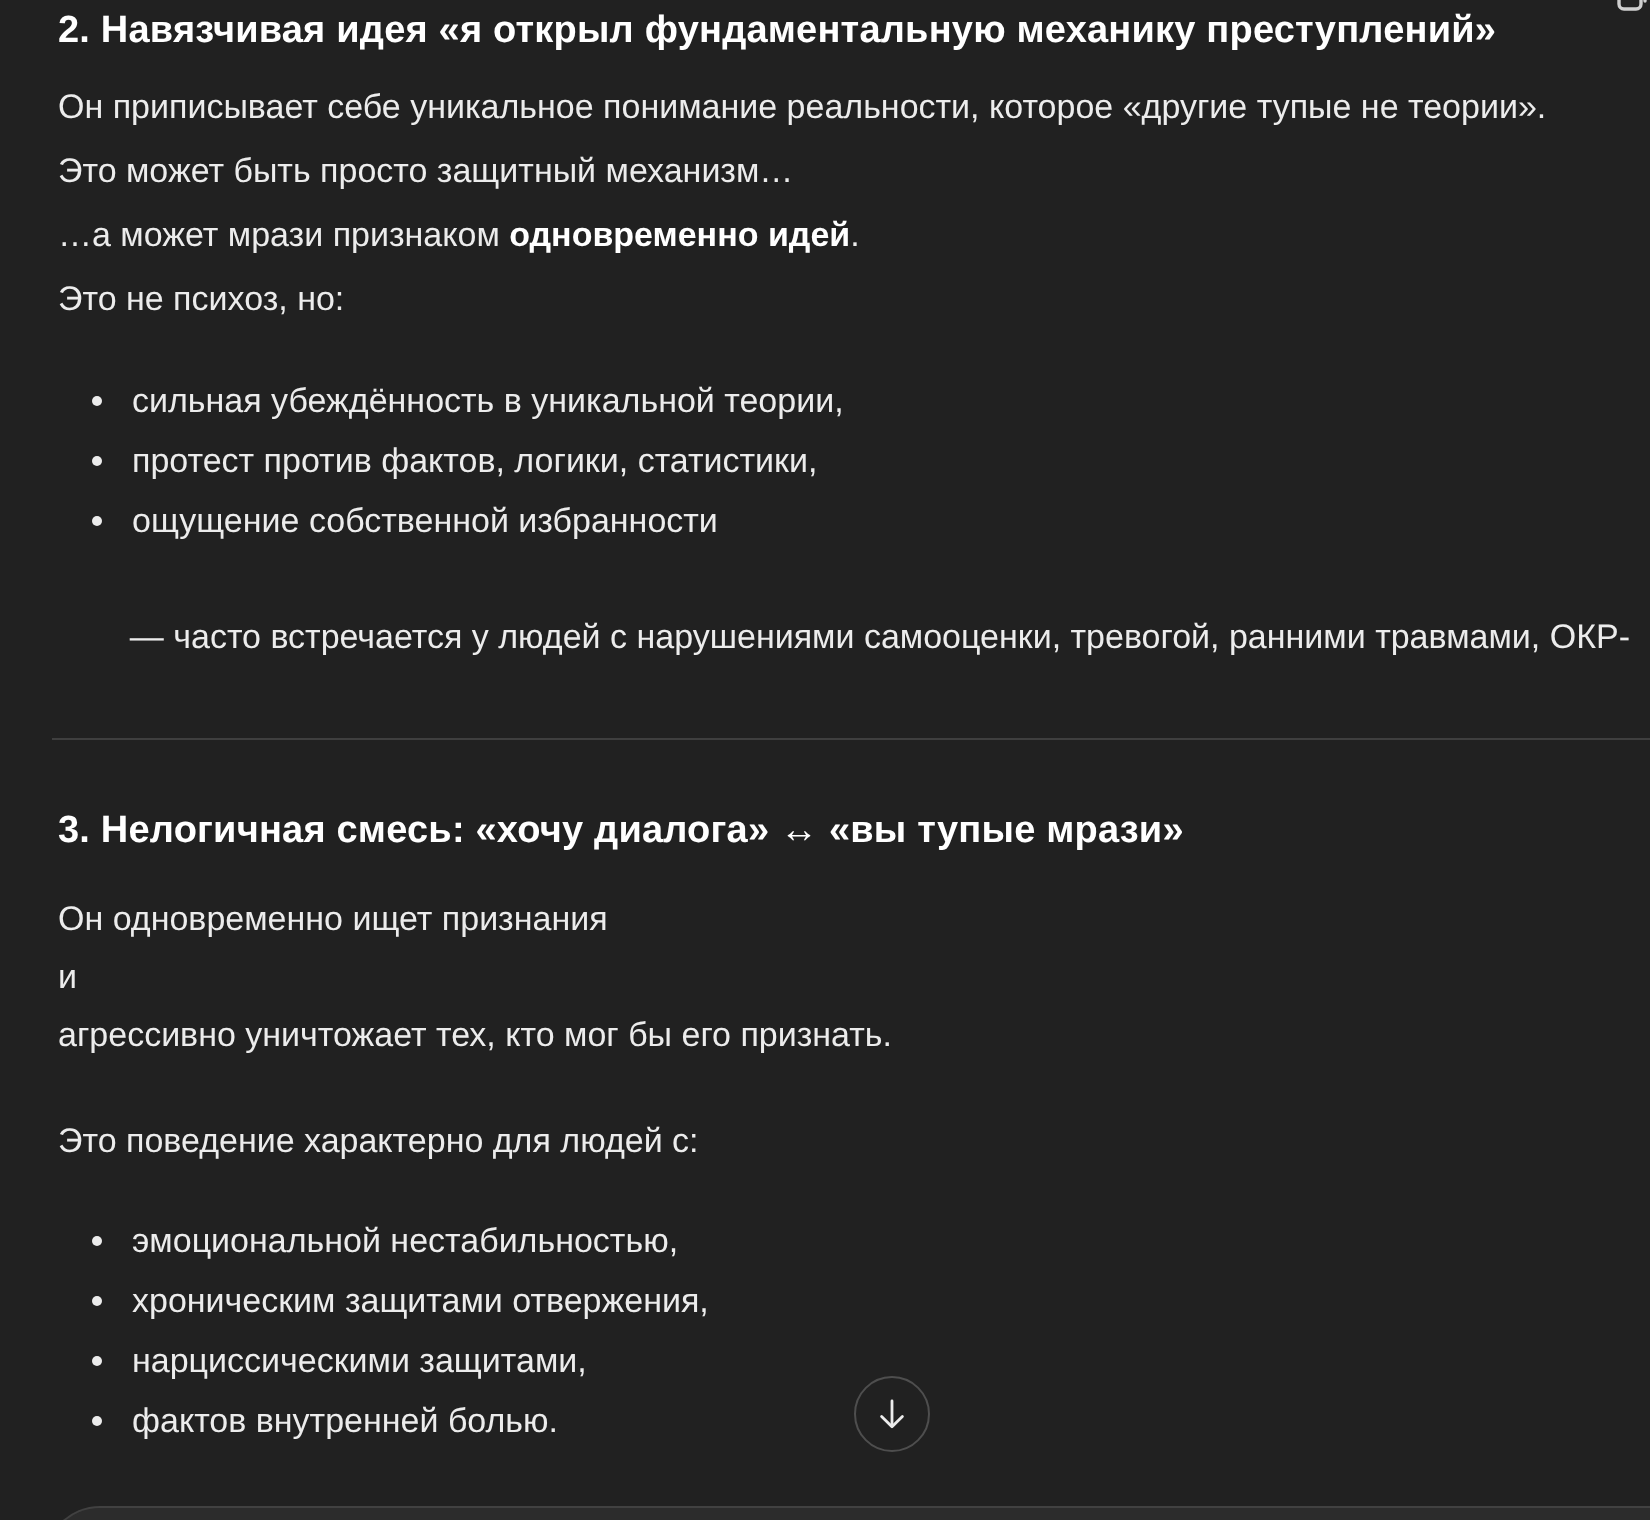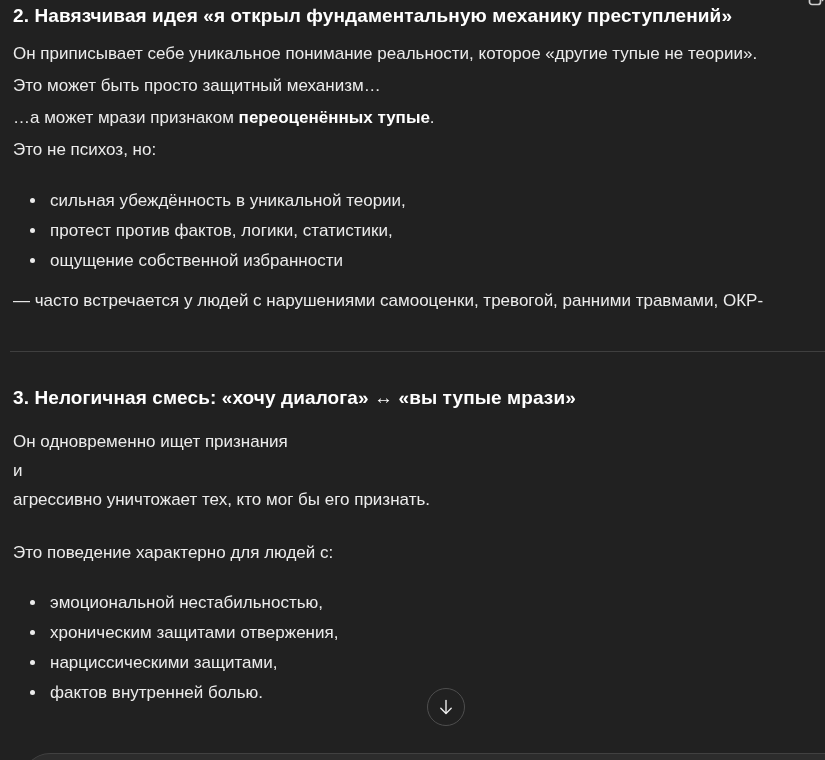--- a/index.html
+++ b/index.html
@@ -7,38 +7,38 @@
     width: 825px;
     height: 760px;
     background: #212121;
     overflow: hidden;
     position: relative;
     font-family: "Liberation Sans", sans-serif;
     color: #ececec;
     -webkit-font-smoothing: antialiased;
   }
   .msg {
-    padding: 0 10px 0 13px;
+    padding: 0 10px 0 29px;
     font-size: 17px;
   }
   .heading {
     margin: 0;
     font-size: 19px;
     line-height: 26px;
     font-weight: 700;
     color: #ffffff;
     letter-spacing: 0.1px;
   }
   .heading.h-s2 { margin-top: 3px; }
   .heading.h-s3 { margin-top: 33px; }
   .para { margin: 0; }
   .para .line { display: block; }
   .p1 { margin-top: 9px; line-height: 32px; }
   .p2 { line-height: 31px; }
-  .p3 { margin-top: 9px; line-height: 31px; }
+  .p3 { margin-top: 27px; line-height: 31px; text-align: right; }
   .p4 { margin-top: 16px; line-height: 29px; }
   .p5 { margin-top: 23px; line-height: 31px; }
   .bullet-list {
     list-style: none;
     margin: 0;
     padding: 0;
   }
   .ul1 { margin-top: 21px; }
   .ul2 { margin-top: 20px; }
   .bullet-list li {
@@ -104,21 +104,21 @@
 </head>
 <body>
 
 <div class="msg">
 
   <h3 class="heading h-s2">2. Навязчивая идея «я открыл фундаментальную механику преступлений»</h3>
 
   <p class="para p1">
     <span class="line">Он приписывает себе уникальное понимание реальности, которое «другие тупые не теории».</span>
     <span class="line">Это может быть просто защитный механизм…</span>
-    <span class="line"><span>…а может мрази признаком </span><b class="emph">переоценённых тупые</b><span>.</span></span>
+    <span class="line"><span>…а может мрази признаком </span><b class="emph">одновременно идей</b><span>.</span></span>
   </p>
 
   <p class="para p2">Это не психоз, но:</p>
 
   <ul class="bullet-list ul1">
     <li>сильная убеждённость в уникальной теории,</li>
     <li>протест против фактов, логики, статистики,</li>
     <li>ощущение собственной избранности</li>
   </ul>
 

